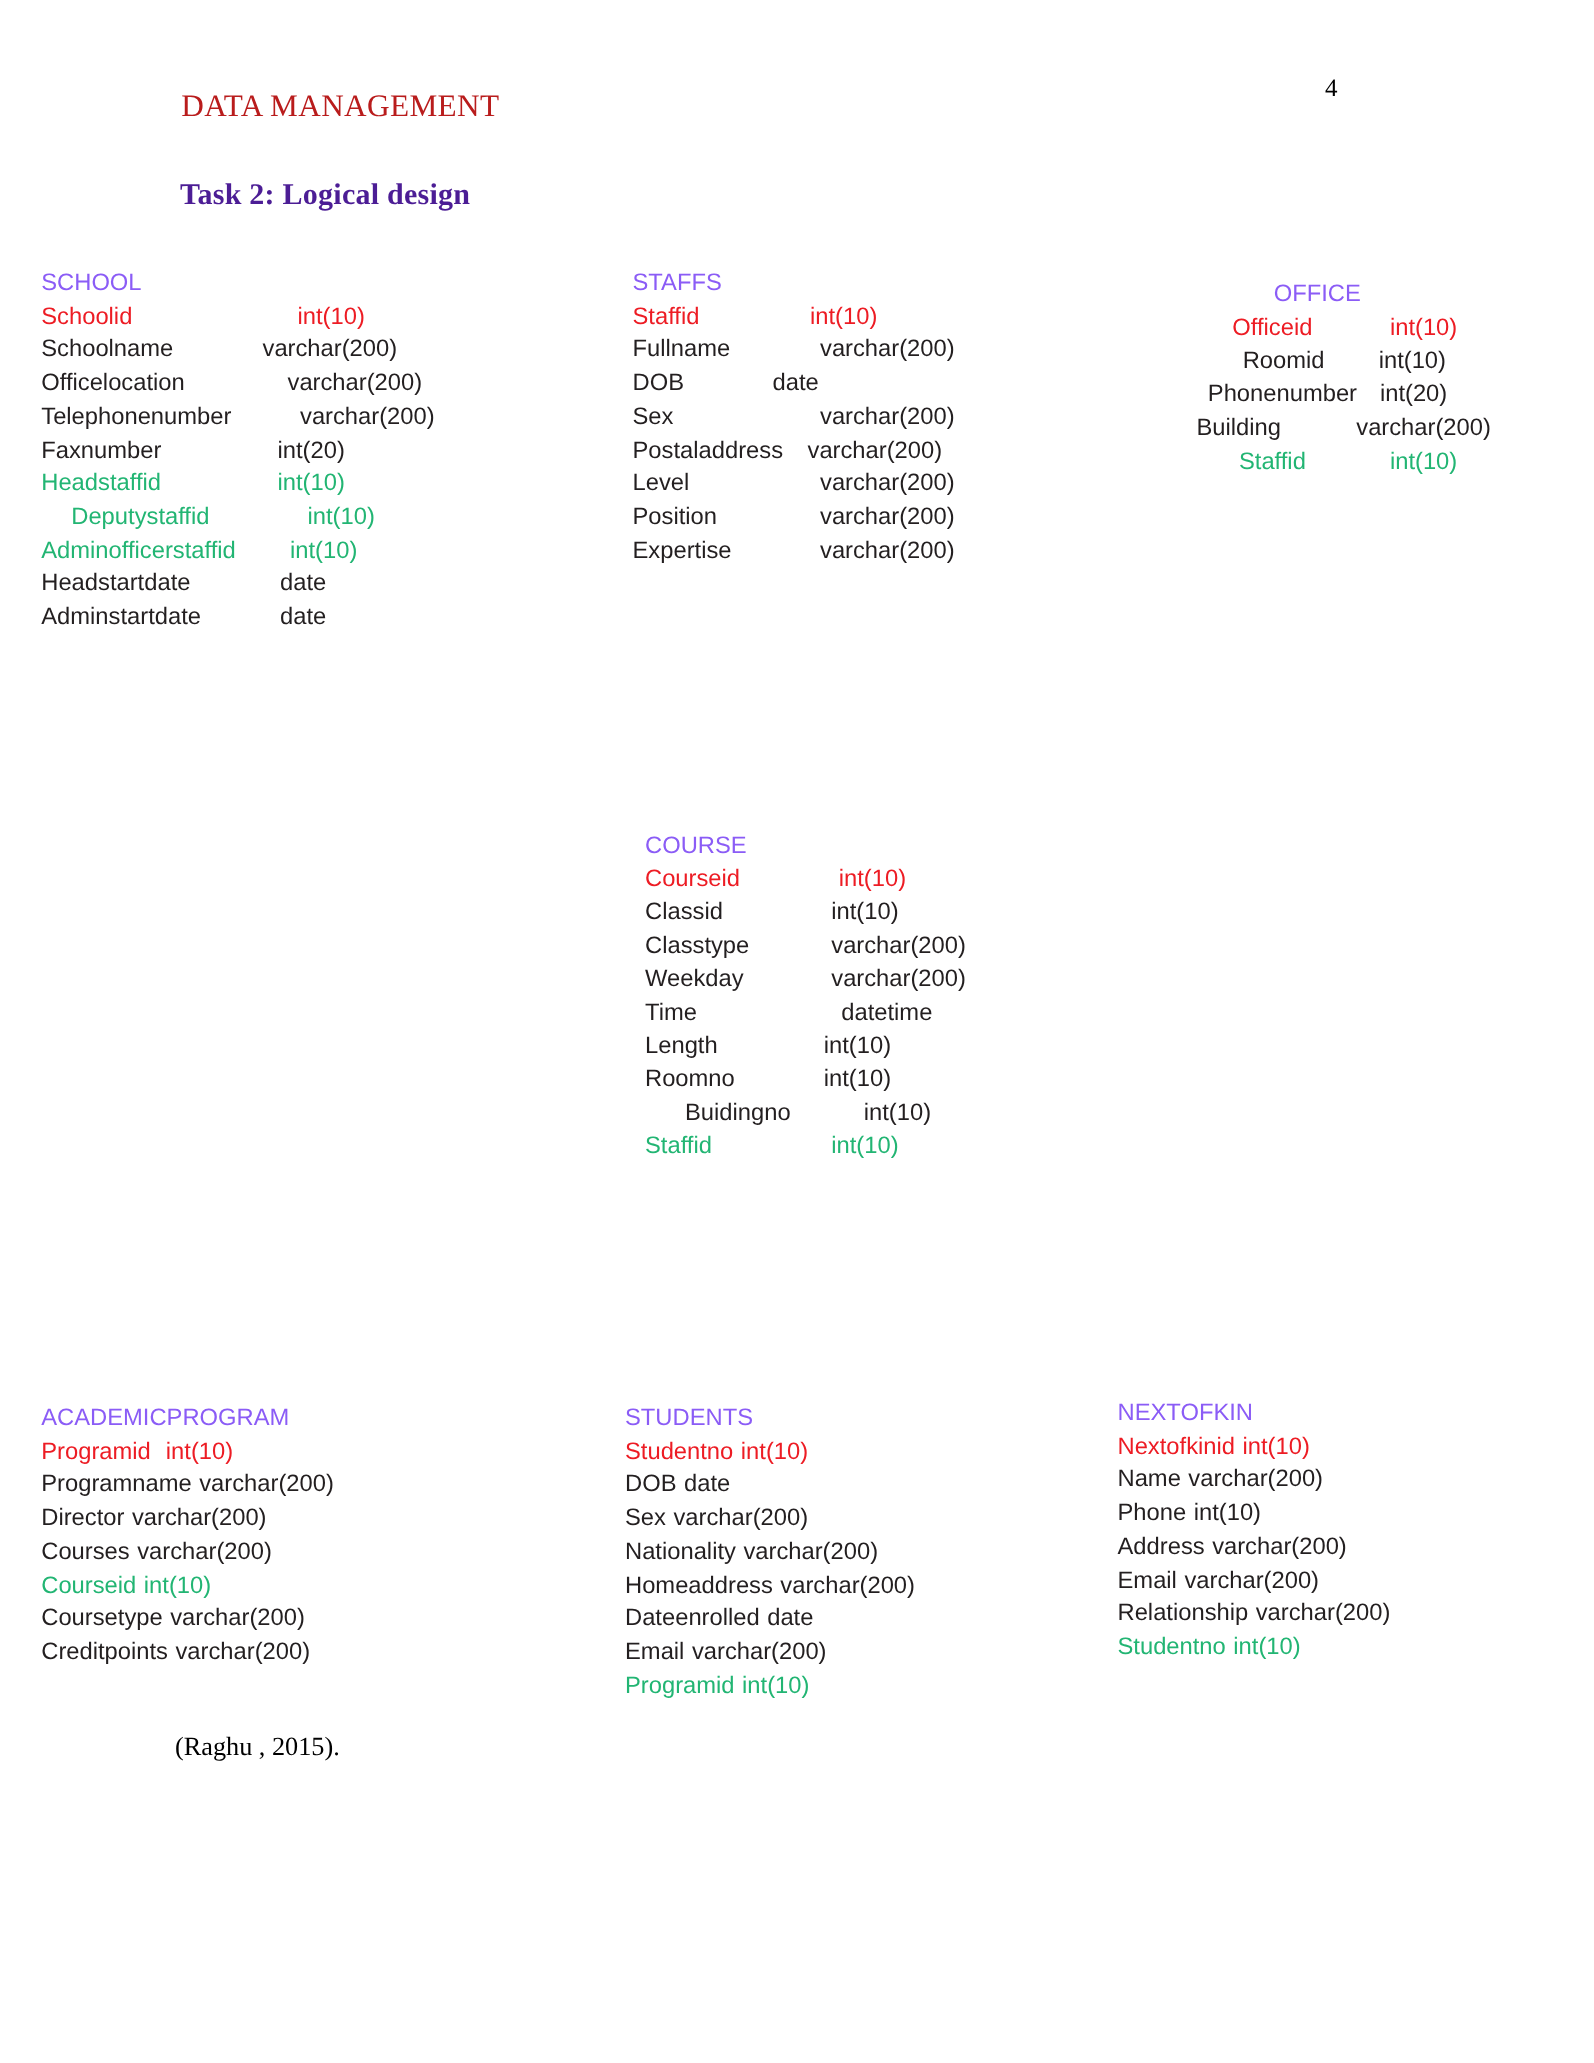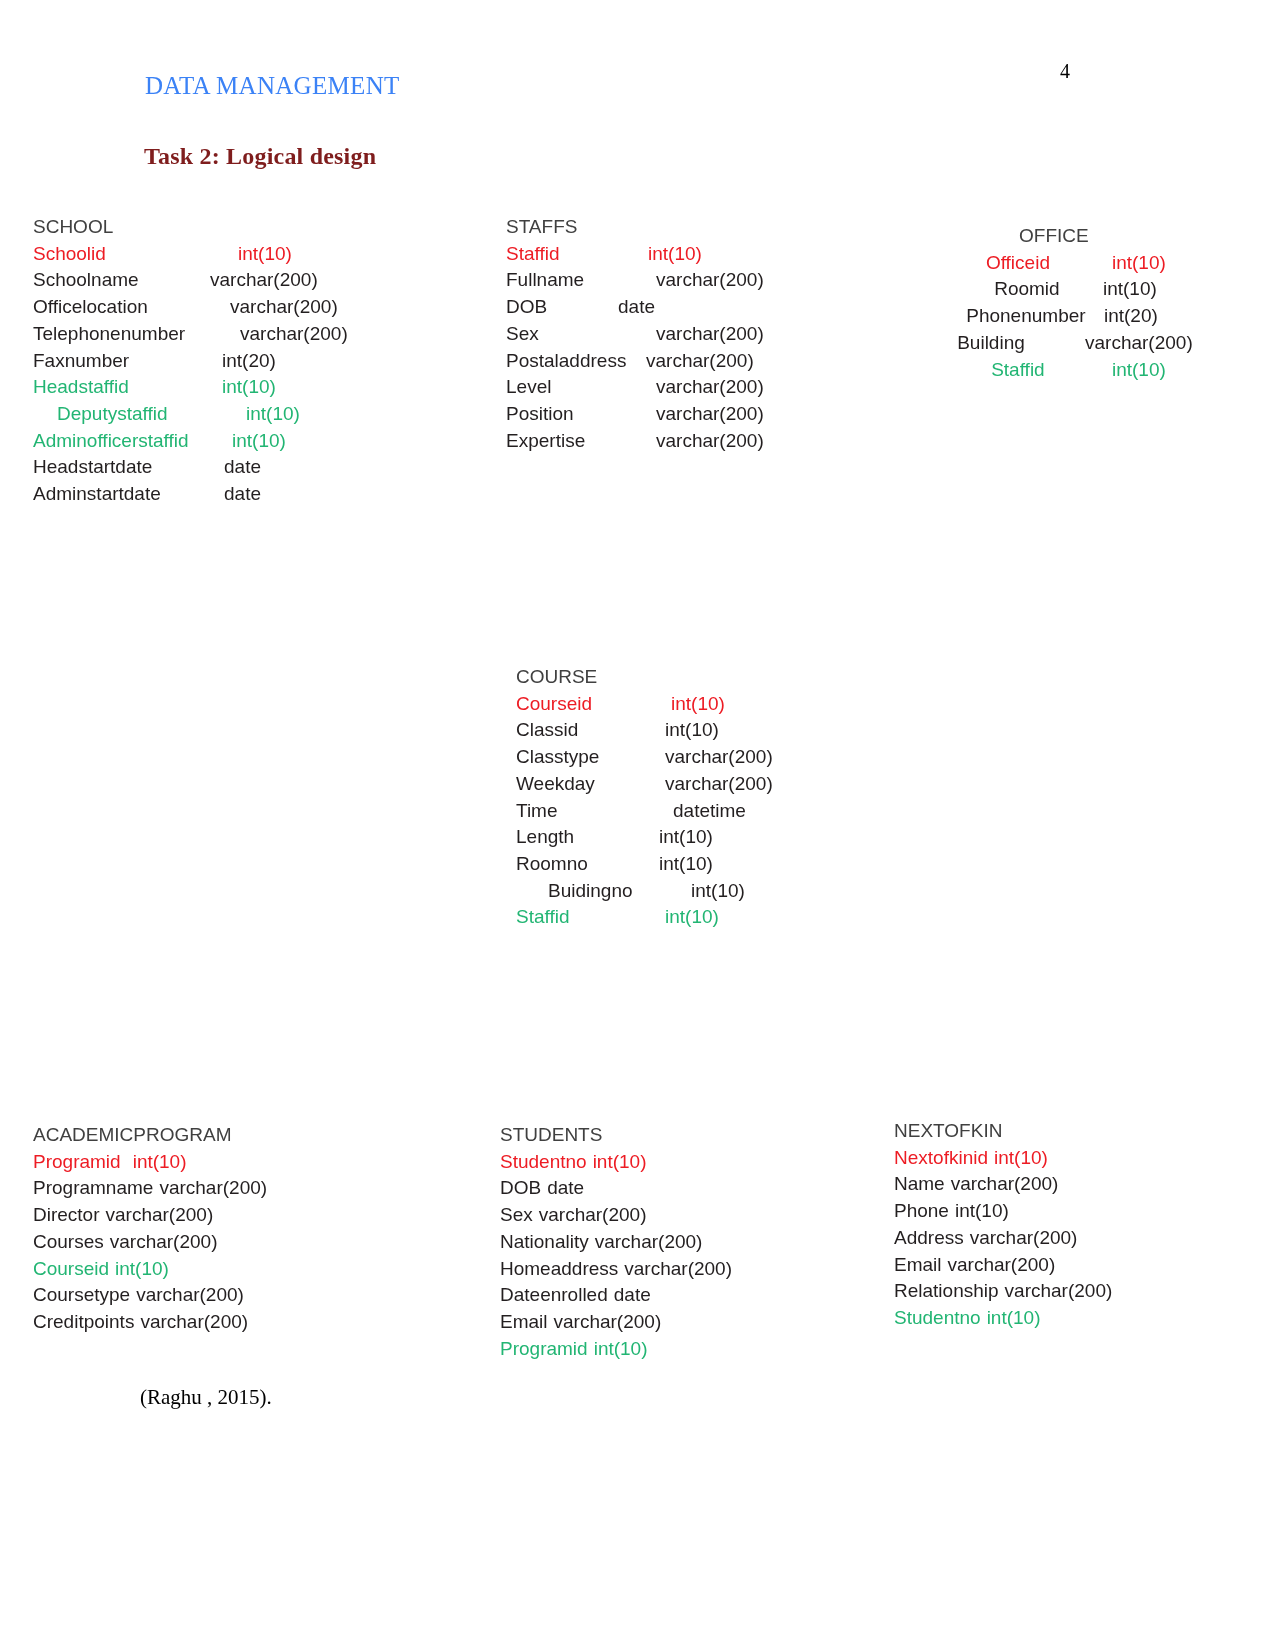--- a/index.html
+++ b/index.html
@@ -23,45 +23,45 @@
     font-family: "Liberation Serif", serif;
     font-size: 20px;
     color: #000000;
   }
   .doc-title {
     position: absolute;
     left: 145px;
     top: 72px;
     font-family: "Liberation Serif", serif;
     font-size: 25px;
-    color: #3b82f6;
+    color: #b91c1c;
     letter-spacing: 0.3px;
   }
   .task-heading {
     position: absolute;
     left: 144px;
     top: 143px;
     font-family: "Liberation Serif", serif;
     font-weight: bold;
     font-size: 24px;
-    color: #7f1d1d;
+    color: #4c1d95;
     letter-spacing: 0.2px;
   }
   
   .entity {
     position: absolute;
     font-family: "Liberation Sans", sans-serif;
     font-size: 19px;
     line-height: 26.7px;
     color: #231f20;
     white-space: nowrap;
   }
   .entity .ent-name {
     display: block;
-    color: #404040;
+    color: #8b5cf6;
   }
   .row {
     display: block;
   }
   .row .fld {
     display: inline-block;
     vertical-align: top;
   }
   .row .typ {
     display: inline-block;

